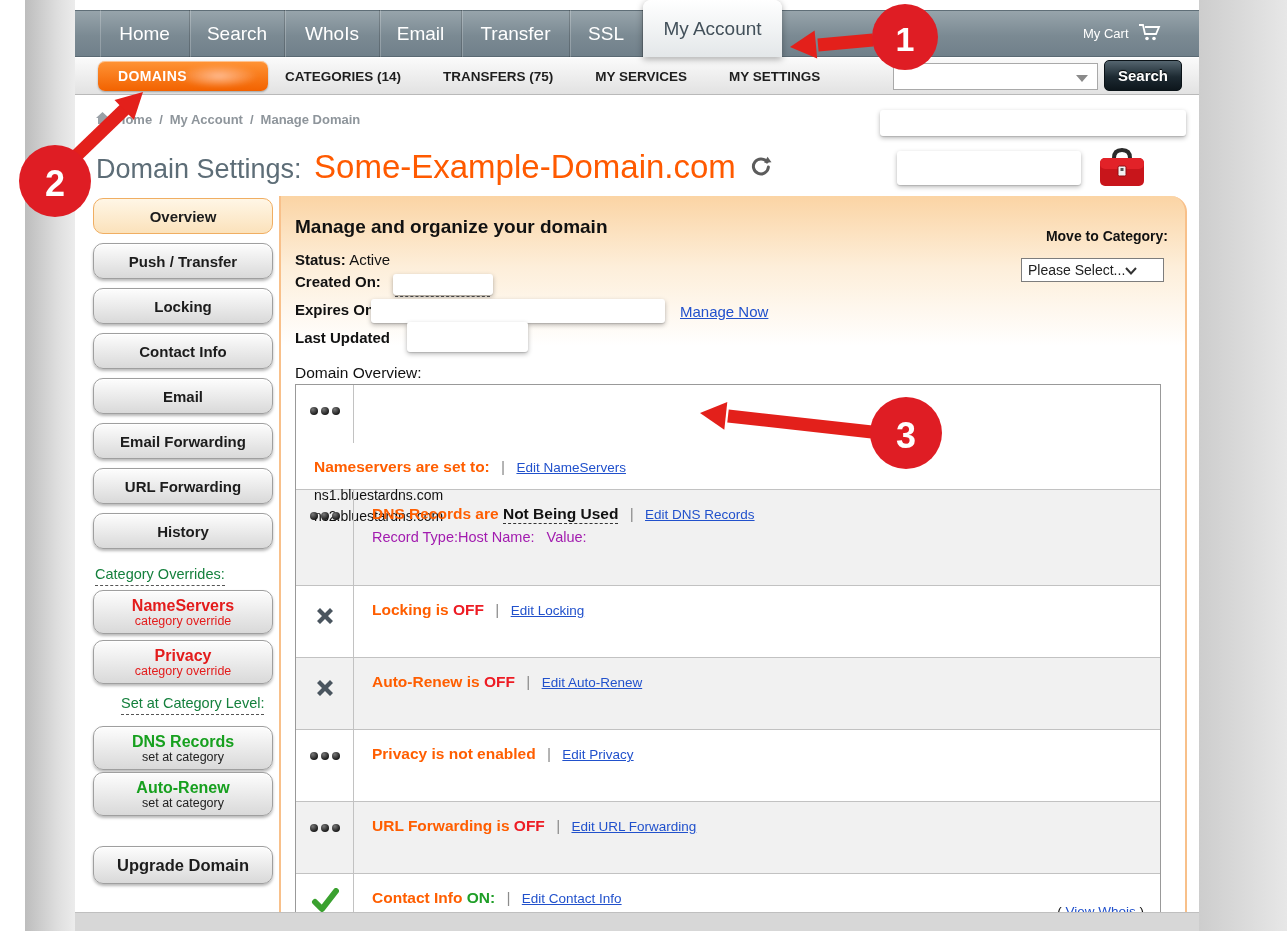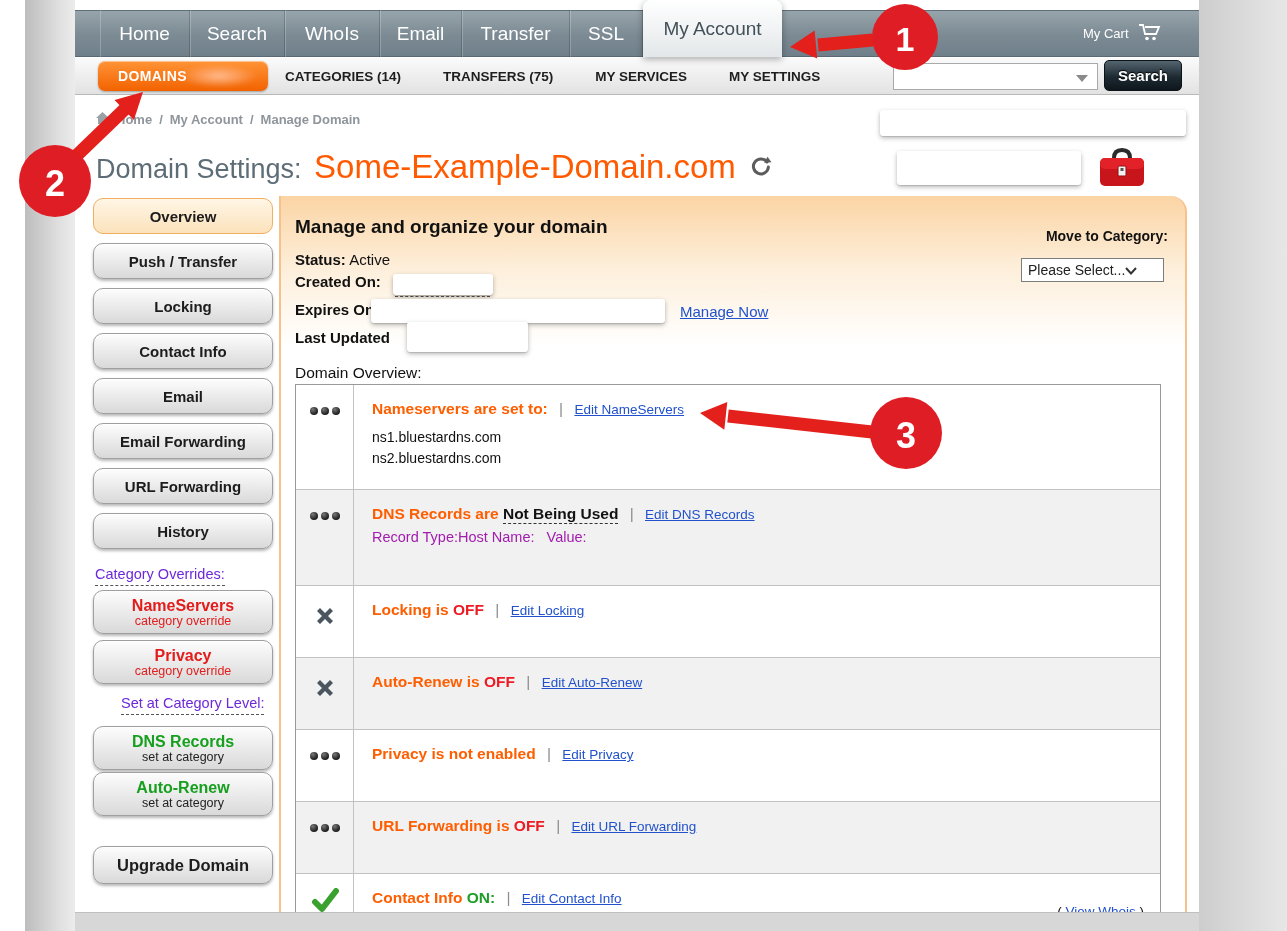--- a/index.html
+++ b/index.html
@@ -58,21 +58,21 @@
   .sb-btn { position:absolute; left:93px; width:180px; height:36px; border-radius:10px;
     border:1px solid #9f9f9f; background:linear-gradient(#fdfdfd,#d9d9d9);
     box-shadow:inset 0 1px 0 #fff, 0 2px 3px rgba(0,0,0,.28);
     display:flex; flex-direction:column; align-items:center; justify-content:center;
     font-size:15px; font-weight:bold; color:#1c1c1c; z-index:2; cursor:pointer; }
   .sb-btn.active { background:linear-gradient(#fff6e6,#fbe2bb); border:1px solid #f0ae62; box-shadow:none; }
   .sb-btn .l1r { color:#e31c1c; font-size:16px; line-height:17px; }
   .sb-btn .l2r { color:#e31c1c; font-size:12.5px; font-weight:normal; line-height:14px; }
   .sb-btn .l1g { color:#17a01f; font-size:16px; line-height:17px; }
   .sb-btn .l2k { color:#222; font-size:12.5px; font-weight:normal; line-height:14px; }
-  .sb-label { position:absolute; left:95px; font-size:14.5px; color:#6d28d9; border-bottom:1px dashed #555;
+  .sb-label { position:absolute; left:95px; font-size:14.5px; color:#15803d; border-bottom:1px dashed #555;
     padding-bottom:3px; z-index:2; }
 
   
   .panel { position:absolute; left:279px; top:196px; width:908px; height:716px;
     background:linear-gradient(180deg,#fbd4a4 0px,#fdeed9 70px,#ffffff 150px);
     border-left:2px solid #f8c08a; border-right:2px solid #f8c08a; border-radius:0 16px 0 0; z-index:1; }
   .h2 { position:absolute; left:295px; top:216px; font-size:19px; font-weight:bold; color:#111; z-index:2; }
   .fline { position:absolute; left:295px; font-size:15px; color:#111; z-index:2; }
   .fline b { font-weight:bold; }
   .lnk { color:#2151cc; text-decoration:underline; cursor:pointer; }
@@ -80,21 +80,21 @@
 
   .move-label { position:absolute; left:1008px; top:228px; width:160px; text-align:right;
     font-size:14px; font-weight:bold; color:#111; z-index:2; }
   .move-select { position:absolute; left:1021px; top:258px; width:143px; height:24px; background:#fff;
     border:1px solid #7d7d7d; display:flex; align-items:center; font-size:14px; color:#222;
     padding:0 6px; z-index:2; cursor:pointer; }
 
   
   .tbl { position:absolute; left:295px; top:384px; width:866px; border:1px solid #999; background:#fff; z-index:2; }
   .t-row { display:flex; border-top:1px solid #c2c2c2; }
-  .t-row:first-child { border-top:0; }
+  .t-row:first-child { border-top:0;flex-direction:column; }
   .t-row.alt { background:#f1f1f1; }
   .t-icon { width:58px; flex:0 0 58px; border-right:1px solid #c2c2c2; display:flex;
     justify-content:center; align-items:flex-start; padding-top:18px; }
   .dots { display:flex; gap:3px; padding-top:4px; }
   .dots i { width:8px; height:8px; border-radius:50%;
     background:radial-gradient(circle at 35% 30%, #777, #1c1c1c 70%); }
   .t-body { flex:1; padding:15px 16px 10px 18px; }
   .t-title { font-size:15.5px; font-weight:bold; }
   .t-title .orange { color:#ff5e00; }
   .t-title .red { color:#ed1c24; }

